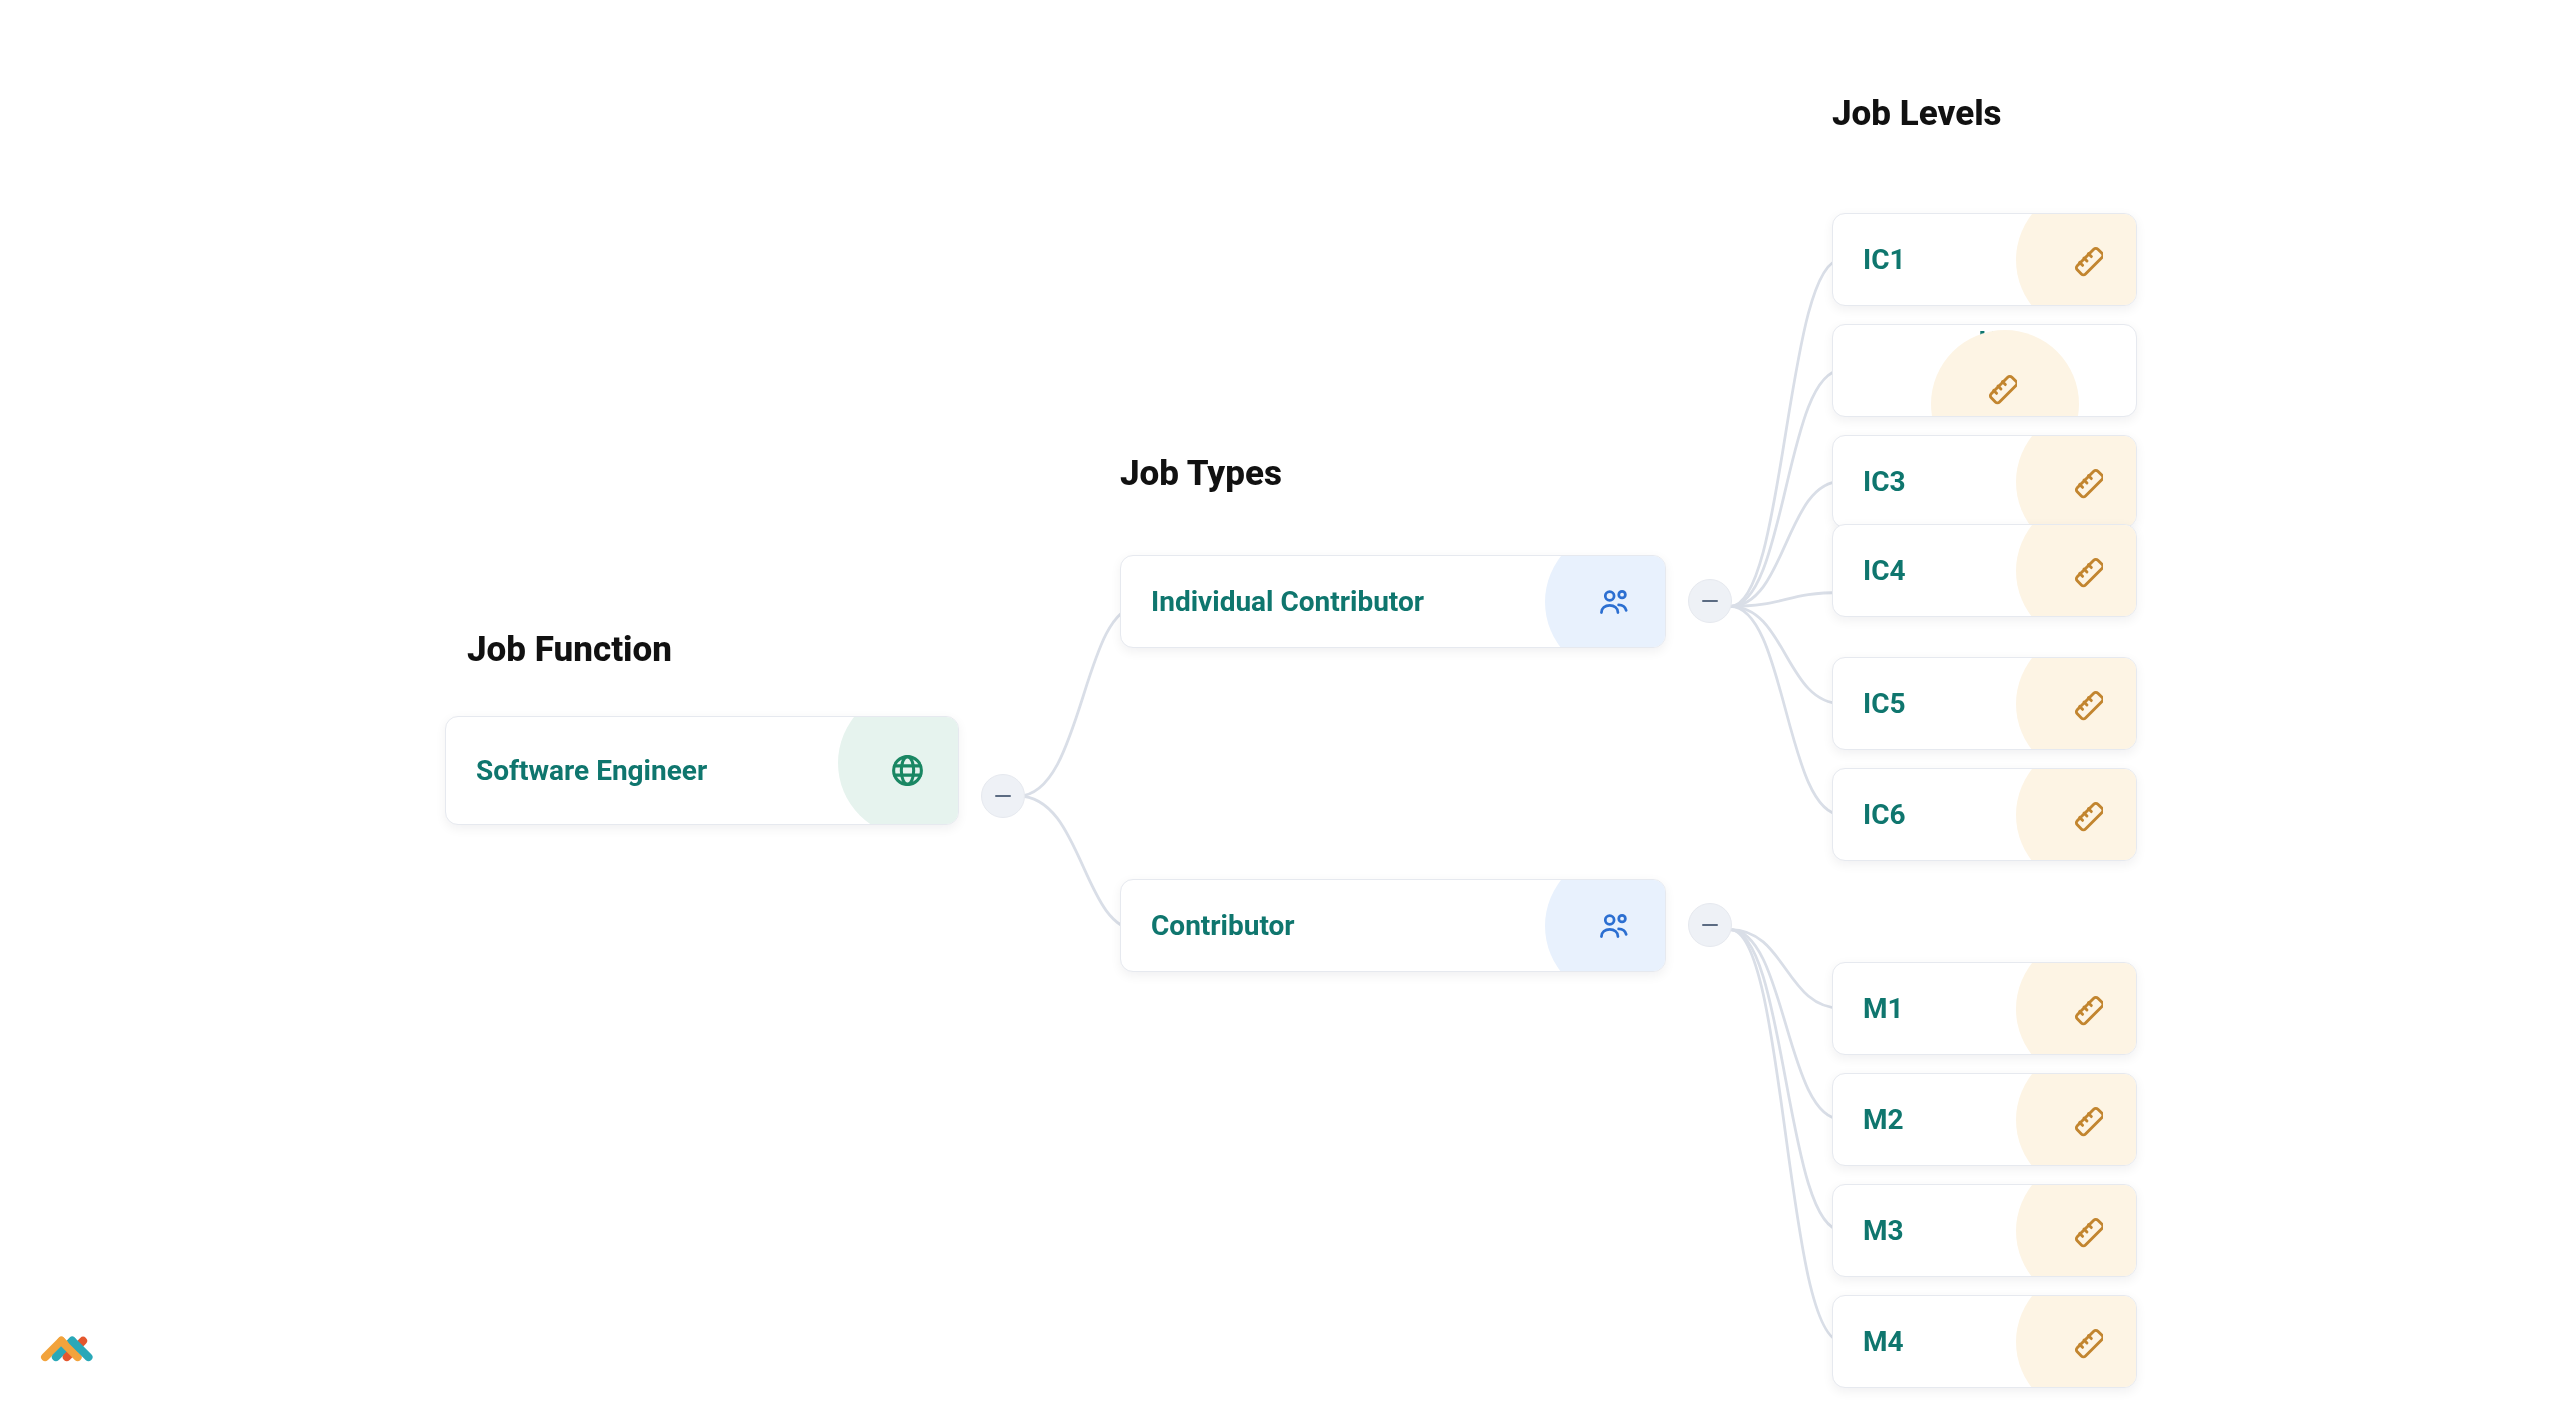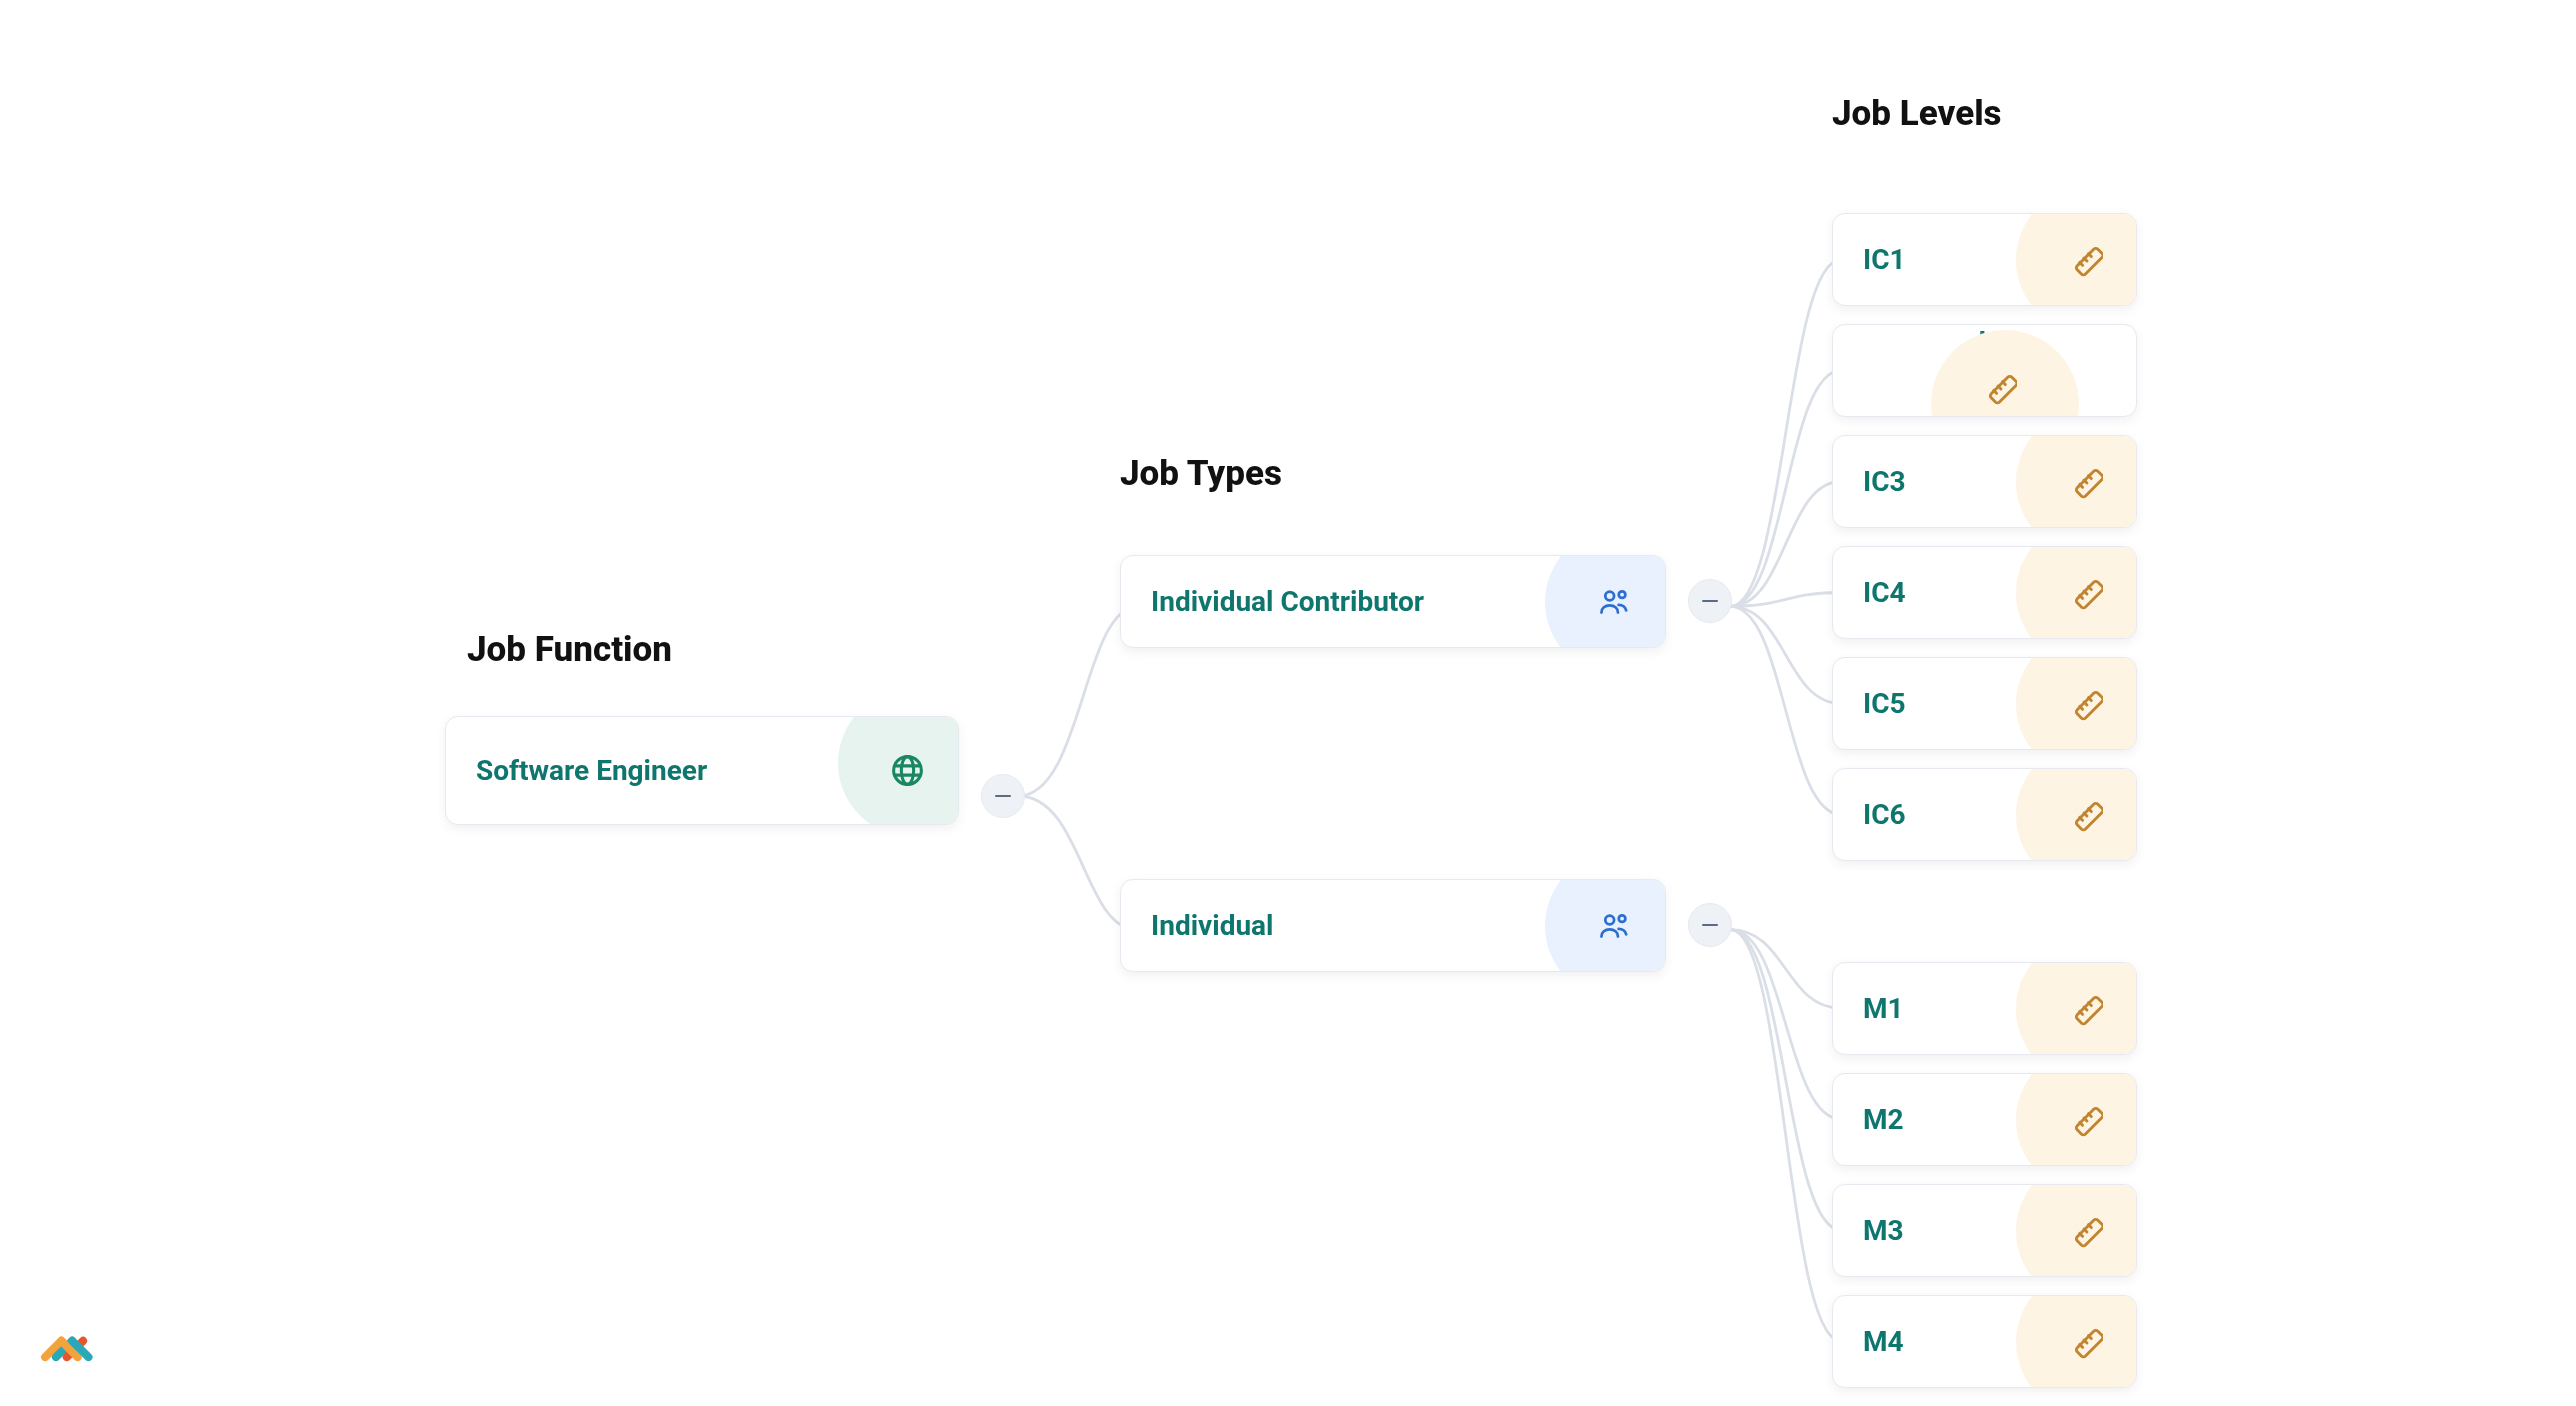--- a/index.html
+++ b/index.html
@@ -123,21 +123,21 @@
         <circle cx="17.5" cy="7" r="2.4"></circle>
         <path d="M15 14.5c2.6 0 4.8 1.4 5.5 4"></path>
       </svg>
     </span>
   </div>
   <div class="collapse-btn" style="left:1688px; top:579px;">
       <span class="bar"></span>
     </div>
 
   <div class="card" style="left:1120px; top:879px; width:546px; height:93px;">
-    <span class="lbl">Individual</span>
+    <span class="lbl">Contributor</span>
     <span class="icon-wrap tint-blue">
       <svg width="37" height="33" viewBox="0 0 24 24" stroke="#2c6fd1" stroke-width="2" fill="none" stroke-linecap="round" stroke-linejoin="round">
         <circle cx="8.5" cy="8" r="3.2"></circle>
         <path d="M2.5 20c0-3.2 2.7-5.2 6-5.2s6 2 6 5.2"></path>
         <circle cx="17.5" cy="7" r="2.4"></circle>
         <path d="M15 14.5c2.6 0 4.8 1.4 5.5 4"></path>
       </svg>
     </span>
   </div>
   <div class="collapse-btn" style="left:1688px; top:903px;">
@@ -165,21 +165,21 @@
       </div>
       <div class="card" style="left: 1832px; top: 435px; width: 305px; height: 93px;">
     <span class="lbl">IC3</span>
     <span class="icon-wrap tint-amber">
 <svg width="35" height="35" viewBox="0 0 24 24" stroke="#c2852f" stroke-width="2" fill="none" stroke-linecap="round" stroke-linejoin="round">
   <rect x="3" y="11" width="20" height="8" rx="2" transform="rotate(-45 12 12)"></rect>
   <path d="M8 14l2 2M11 11l2 2M14 8l2 2" transform="rotate(0 12 12)"></path>
 </svg>
         </span>
       </div>
-      <div class="card" style="left: 1832px; top: 546px; width: 305px; height: 93px;">
+      <div class="card" style="left: 1832px; top: 524px; width: 305px; height: 93px;">
     <span class="lbl">IC4</span>
     <span class="icon-wrap tint-amber">
 <svg width="35" height="35" viewBox="0 0 24 24" stroke="#c2852f" stroke-width="2" fill="none" stroke-linecap="round" stroke-linejoin="round">
   <rect x="3" y="11" width="20" height="8" rx="2" transform="rotate(-45 12 12)"></rect>
   <path d="M8 14l2 2M11 11l2 2M14 8l2 2" transform="rotate(0 12 12)"></path>
 </svg>
         </span>
       </div>
       <div class="card" style="left: 1832px; top: 657px; width: 305px; height: 93px;">
     <span class="lbl">IC5</span>

